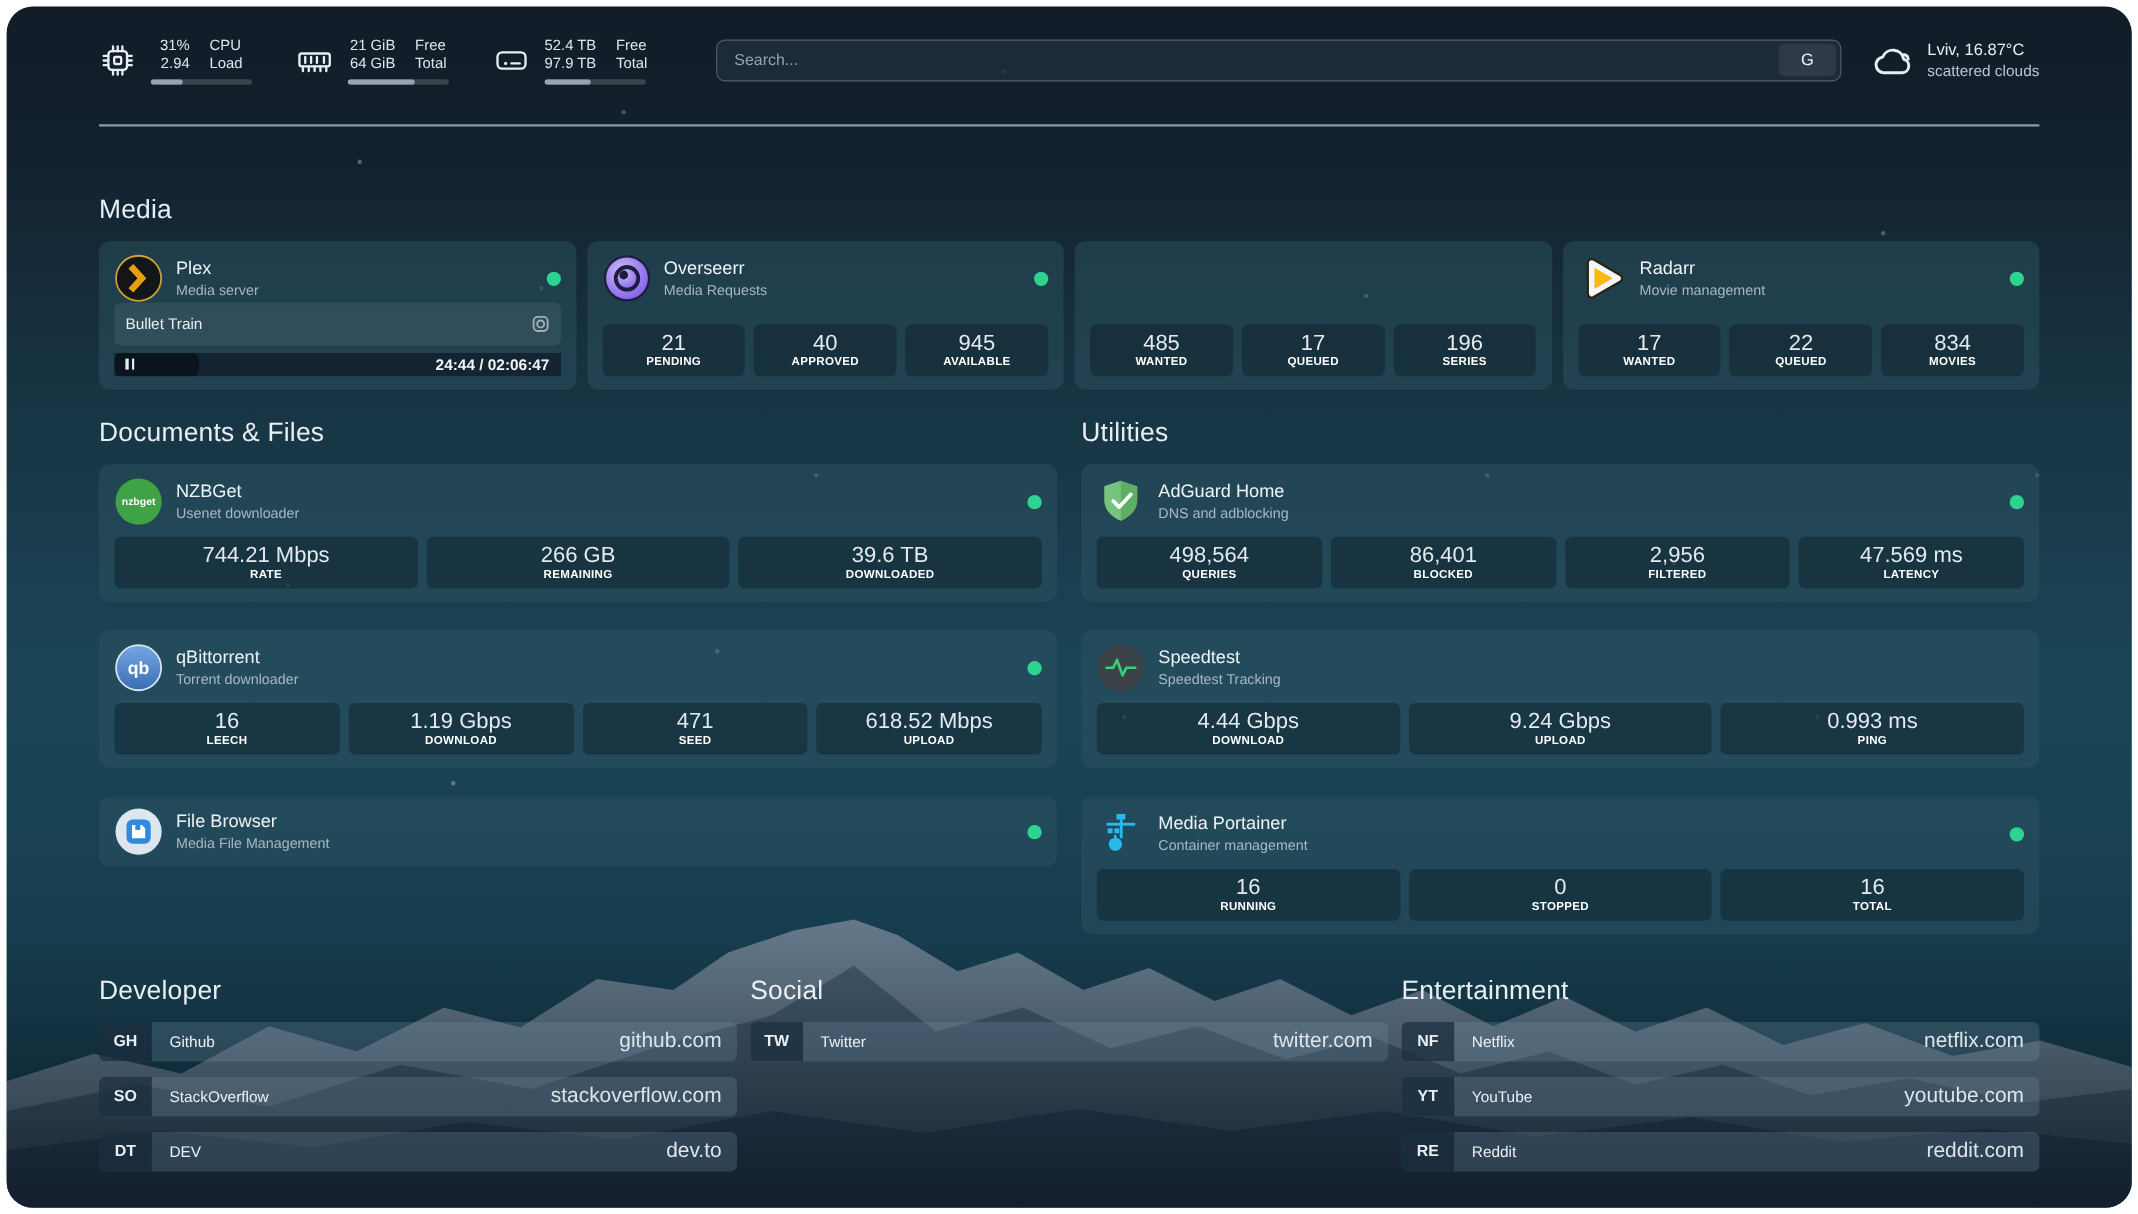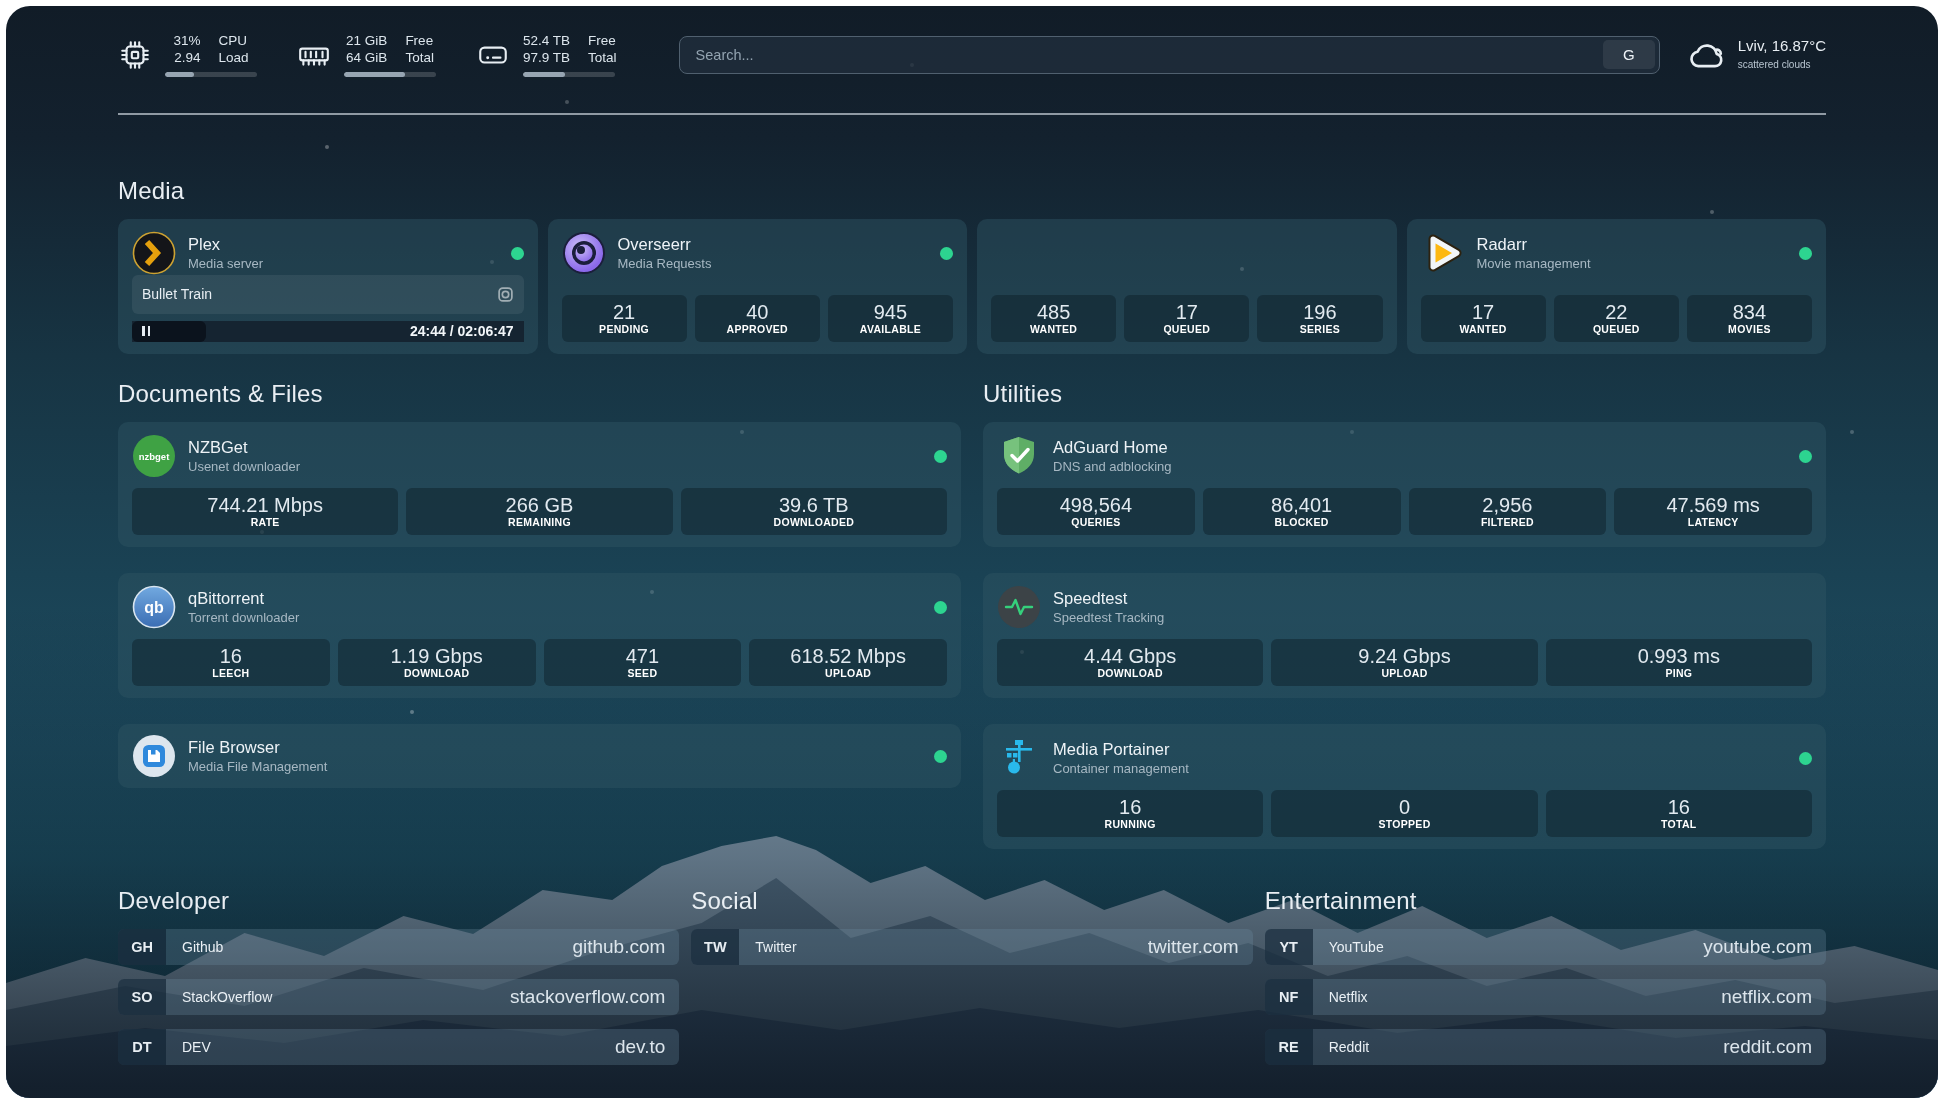--- a/index.html
+++ b/index.html
@@ -23,21 +23,21 @@
     background:rgba(255,255,255,0.0); pointer-events:none;
     box-shadow: 320px 140px 0 1px rgba(255,255,255,.30), 560px 95px 0 1px rgba(255,255,255,.22),
       905px 58px 0 1px rgba(255,255,255,.25), 1235px 262px 0 1px rgba(255,255,255,.28),
       735px 425px 0 1px rgba(255,255,255,.25), 405px 705px 0 1px rgba(255,255,255,.30),
       1515px 505px 0 1px rgba(255,255,255,.22), 1705px 205px 0 1px rgba(255,255,255,.25),
       1015px 645px 0 1px rgba(255,255,255,.28), 255px 525px 0 1px rgba(255,255,255,.25),
       1845px 425px 0 1px rgba(255,255,255,.22), 645px 585px 0 1px rgba(255,255,255,.28),
       1345px 425px 0 1px rgba(255,255,255,.22), 865px 325px 0 1px rgba(255,255,255,.25),
       485px 255px 0 1px rgba(255,255,255,.20), 1645px 645px 0 1px rgba(255,255,255,.25);
   }
-  .content{ position:absolute; inset:0; padding:0 112px; }
+  .content{ position:absolute; inset:0; padding:0 84px; }
 
   
   .topbar{ display:flex; align-items:center; padding-top:26px; }
   .res{ display:flex; align-items:center; gap:13px; margin-right:40px; color:#e8eef3; }
   .res-icon{ width:34px; height:34px; flex:none; }
   .res-grid{ display:grid; grid-template-columns:auto auto; column-gap:18px; font-size:13.5px; line-height:17px; color:#dde6ed; }
   .res-grid .v{ text-align:right; }
   .res-bar{ margin-top:6px; height:5px; width:92px; background:rgba(255,255,255,0.17); border-radius:3px; overflow:hidden; }
   .res-fill{ height:100%; background:#97a5b2; border-radius:3px; }
 
@@ -51,21 +51,21 @@
   .searchwrap input::placeholder{ color:#93a3b0; }
   .search-provider{
     position:absolute; right:5px; top:4.5px; bottom:4.5px; width:52px;
     background:rgba(255,255,255,0.08); border-radius:5px;
     display:flex; align-items:center; justify-content:center;
     color:#eef3f7; font-size:15px; cursor:pointer;
   }
   .weather{ display:flex; align-items:center; gap:12px; color:#e8eef3; flex:none; }
   .weather-icon{ width:40px; height:40px; }
   .weather .l1{ font-size:15px; line-height:20px; }
-  .weather .l2{ font-size:10px; line-height:17px; color:#b9c6d1; }
+  .weather .l2{ font-size:14px; line-height:17px; color:#b9c6d1; }
 
   .separator{ margin-top:36px; border-top:2px solid rgba(228,236,243,0.6); }
 
   
   h2.sec{ font-size:24px; font-weight:500; color:#e9eef3; letter-spacing:.2px; margin-bottom:14px; }
   .media-section{ margin-top:62px; }
   .media-grid{ display:grid; grid-template-columns:repeat(4,1fr); gap:10px; }
   .media-grid > .card{ height:135px; }
 
   .card{
@@ -561,30 +561,30 @@
             <span class="bm-abbr">TW</span>
             <span class="bm-name">Twitter</span>
             <span class="bm-url">twitter.com</span>
           </div>
         </div>
       </div>
       <div>
         <h2 class="sec">Entertainment</h2>
         <div class="bm-list">
           <div class="bm-row">
+            <span class="bm-abbr">NF</span>
+            <span class="bm-name">Netflix</span>
+            <span class="bm-url">netflix.com</span>
+          </div>
+          <div class="bm-row">
             <span class="bm-abbr">YT</span>
             <span class="bm-name">YouTube</span>
             <span class="bm-url">youtube.com</span>
           </div>
           <div class="bm-row">
-            <span class="bm-abbr">NF</span>
-            <span class="bm-name">Netflix</span>
-            <span class="bm-url">netflix.com</span>
-          </div>
-          <div class="bm-row">
             <span class="bm-abbr">RE</span>
             <span class="bm-name">Reddit</span>
             <span class="bm-url">reddit.com</span>
           </div>
         </div>
       </div>
     </div>
 
   </div>
 </div>

